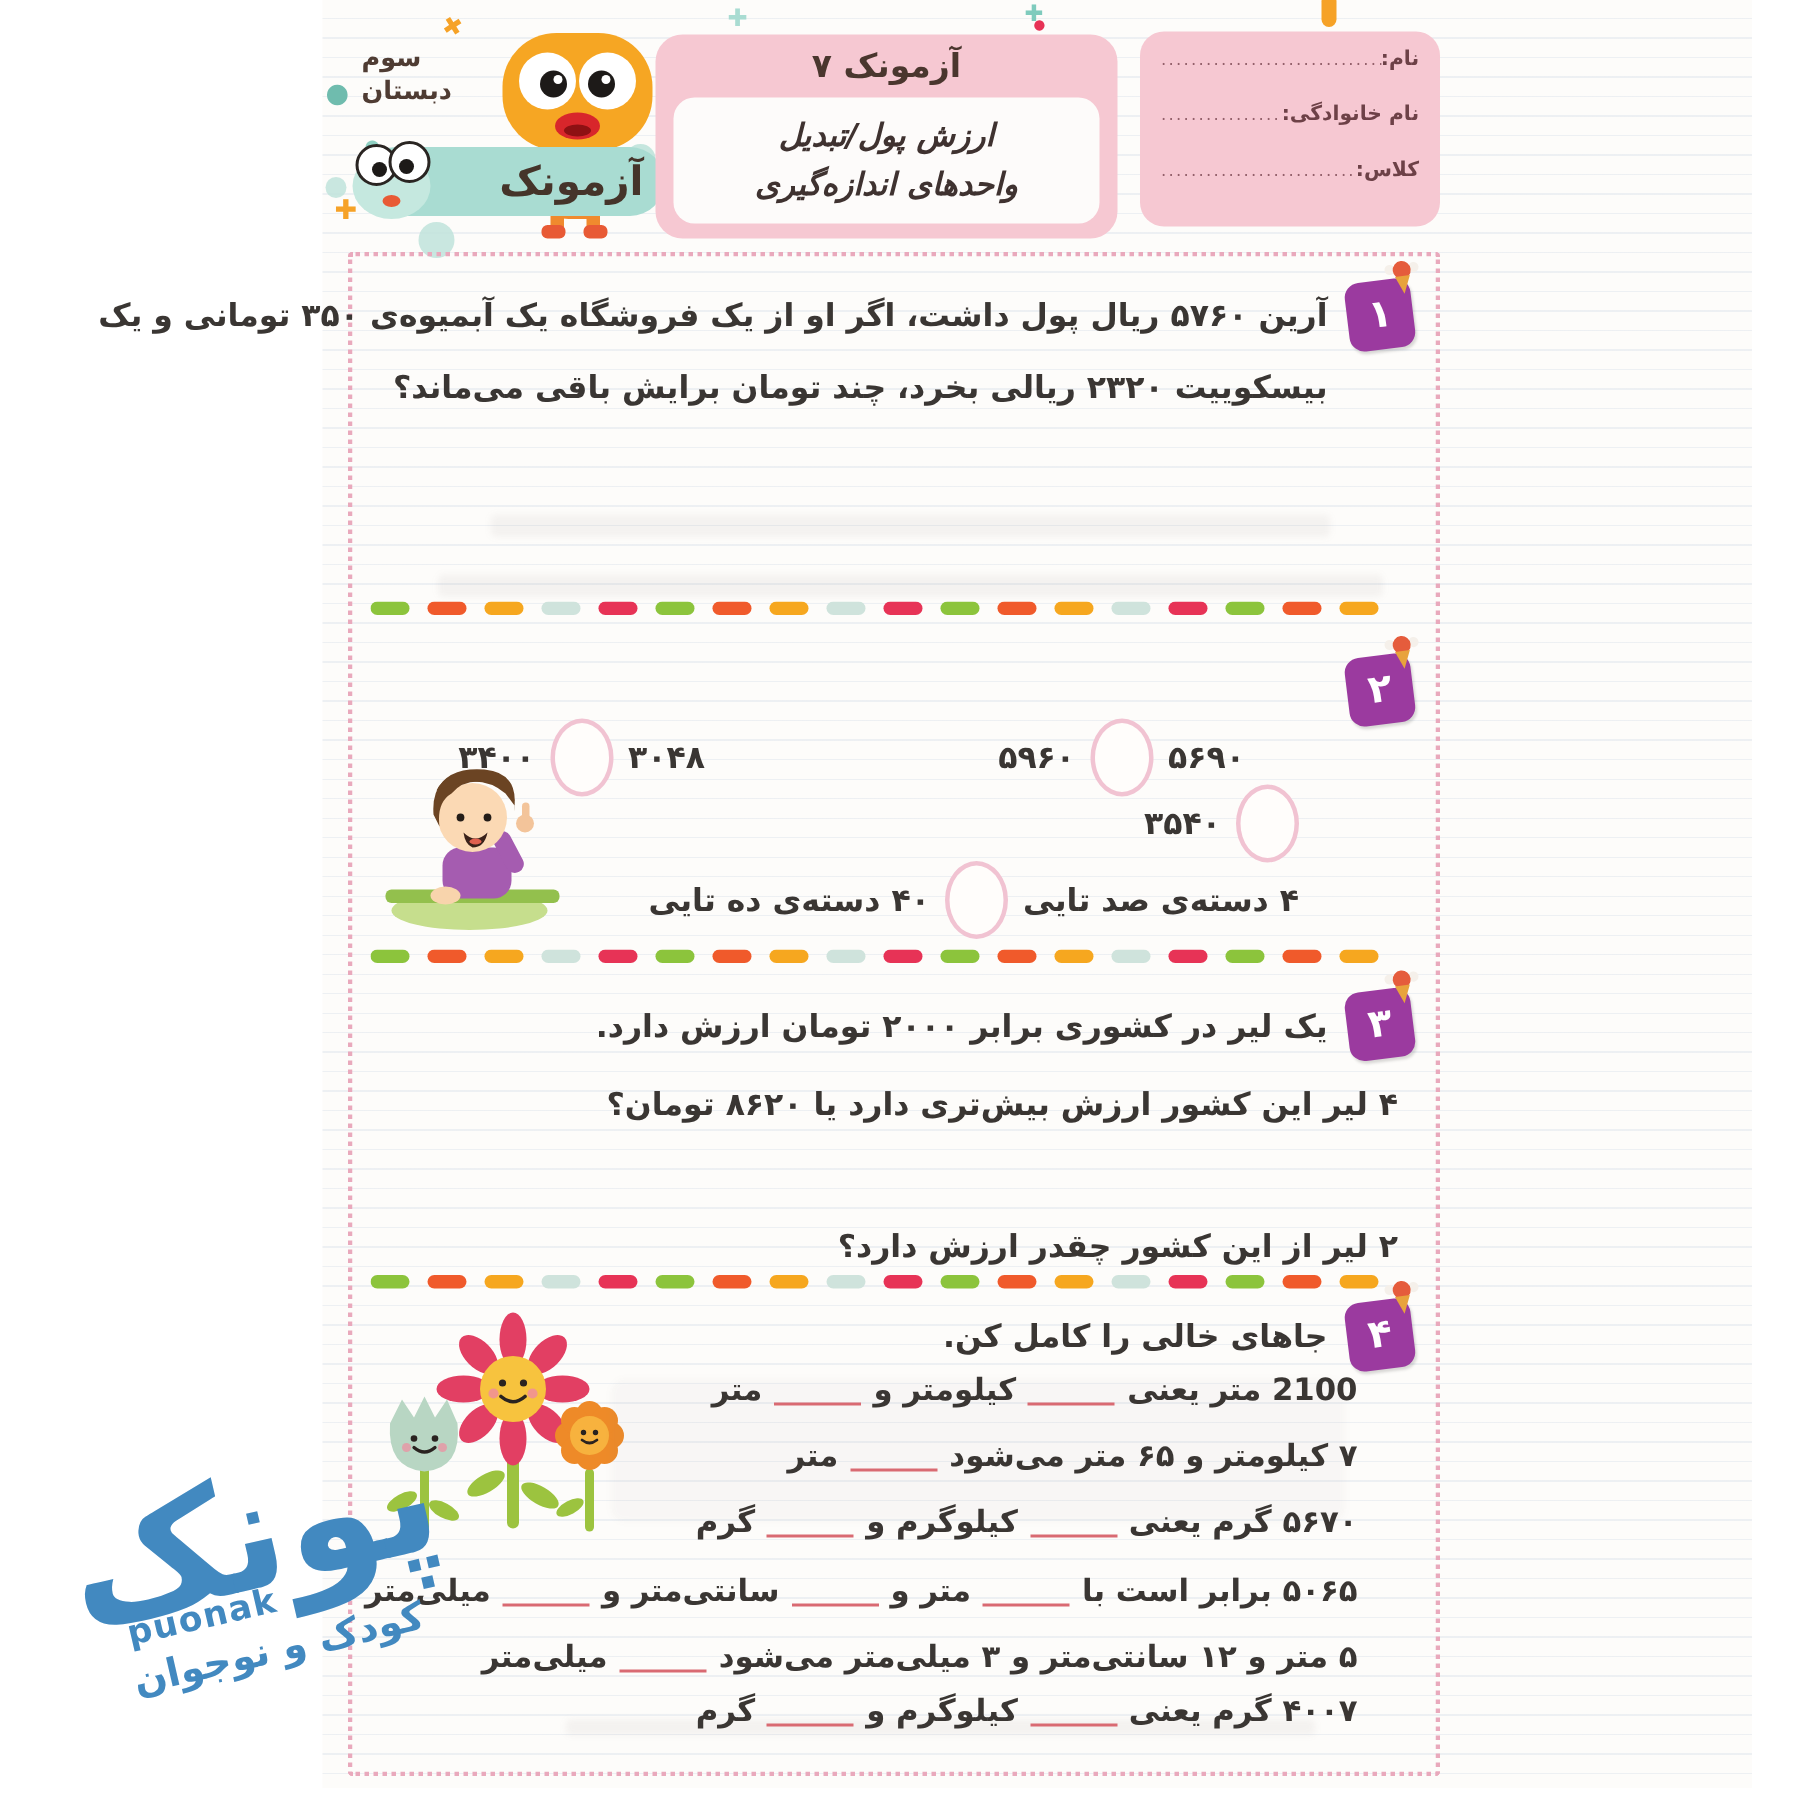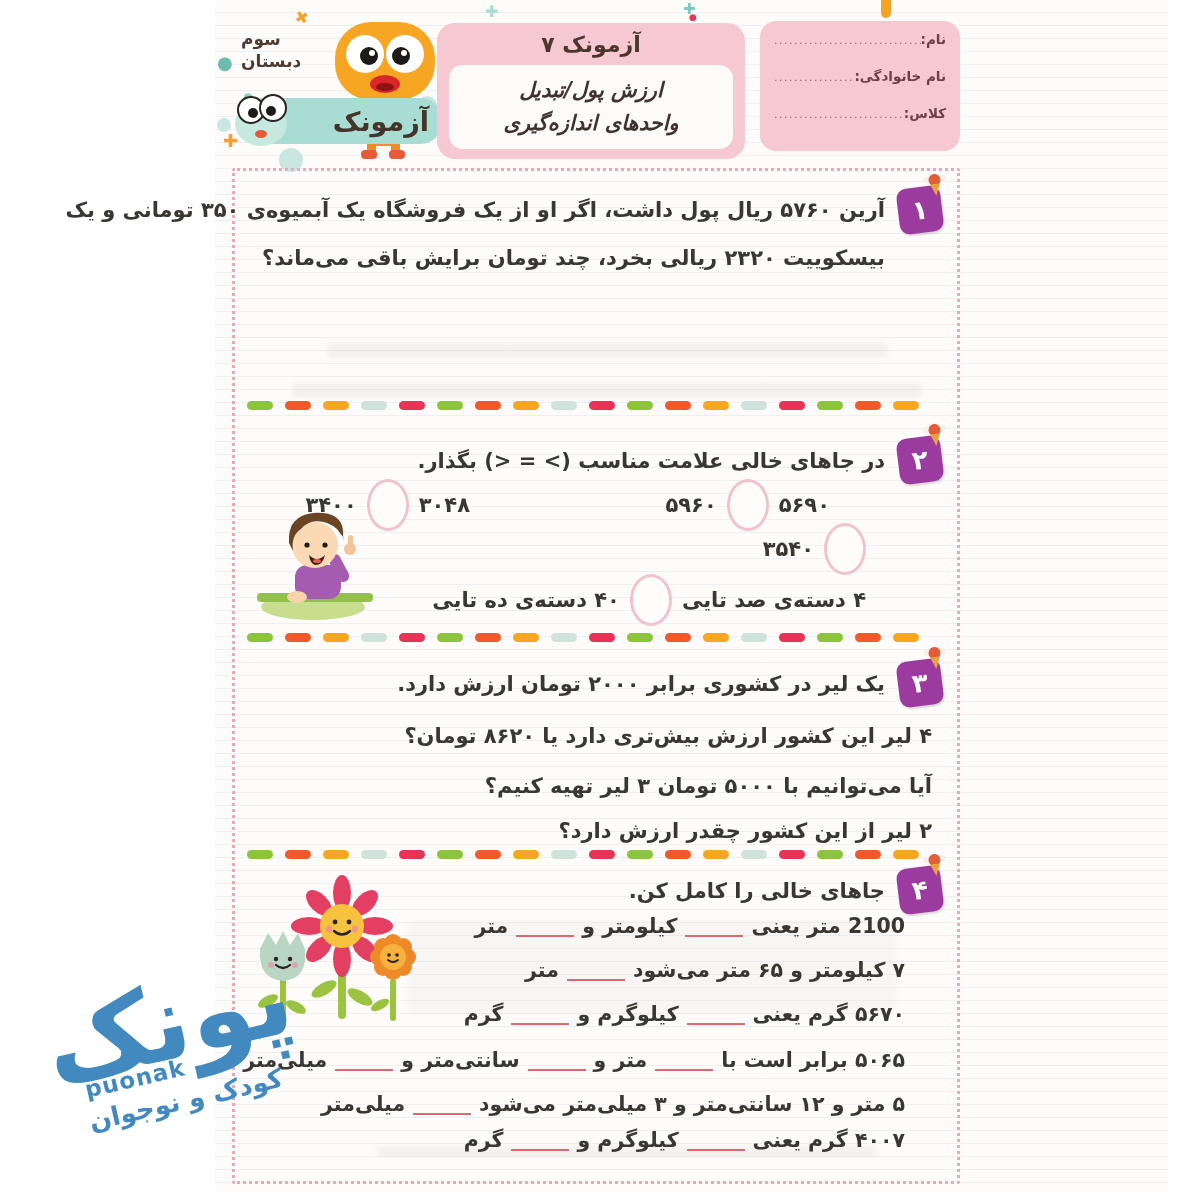--- a/index.html
+++ b/index.html
@@ -167,21 +167,20 @@
 
     <div class="badge" style="right:15px;top:266px;">
       <svg width="24" height="26" viewBox="0 0 24 26">
         <circle cx="4" cy="8" r="3.4" fill="#f5f0ea"></circle>
           <circle cx="20" cy="8" r="3.4" fill="#f5f0ea"></circle>
         <circle cx="12" cy="9" r="6" fill="#e55c3c"></circle>
         <polygon points="7,13 17,13 12,25" fill="#e8a33d"></polygon>
       </svg>
       <span class="badge-num">۲</span>
     </div>
-    <div class="abs fa" style="right:72px;top:273px;">در جاهای خالی علامت مناسب (&gt; = &lt;) بگذار.</div>
 
     <div class="abs cmp" style="right:127px;top:308px;">
         <span class="cmp-text">۵۶۹۰</span>
         <span class="cmp-circle"></span>
         <span class="cmp-text">۵۹۶۰</span>
       </div>
     <div class="abs cmp" style="right:487px;top:308px;">
         <span class="cmp-text">۳۰۴۸</span>
         <span class="cmp-circle"></span>
         <span class="cmp-text">۳۴۰۰</span>
@@ -238,21 +237,20 @@
       <svg width="24" height="26" viewBox="0 0 24 26">
         <circle cx="4" cy="8" r="3.4" fill="#f5f0ea"></circle>
           <circle cx="20" cy="8" r="3.4" fill="#f5f0ea"></circle>
         <circle cx="12" cy="9" r="6" fill="#e55c3c"></circle>
         <polygon points="7,13 17,13 12,25" fill="#e8a33d"></polygon>
       </svg>
       <span class="badge-num">۳</span>
     </div>
     <div class="abs fa" style="right:72px;top:496px;">یک لیر در کشوری برابر ۲۰۰۰ تومان ارزش دارد.</div>
     <div class="abs fa" style="right:25px;top:548px;">۴ لیر این کشور ارزش بیش‌تری دارد یا ۸۶۲۰ تومان؟</div>
-    <div class="abs fa" style="right:25px;top:598px;">آیا می‌توانیم با ۵۰۰۰ تومان ۳ لیر تهیه کنیم؟</div>
     <div class="abs fa" style="right:25px;top:643px;">۲ لیر از این کشور چقدر ارزش دارد؟</div>
 
     <div class="separator" style="top:679px;">
         <span class="dash" style="background: rgb(140, 196, 60);"></span>
         <span class="dash" style="background: rgb(240, 90, 43);"></span>
         <span class="dash" style="background: rgb(246, 167, 31);"></span>
         <span class="dash" style="background: rgb(207, 227, 220);"></span>
         <span class="dash" style="background: rgb(231, 51, 86);"></span>
         <span class="dash" style="background: rgb(140, 196, 60);"></span>
         <span class="dash" style="background: rgb(240, 90, 43);"></span>

